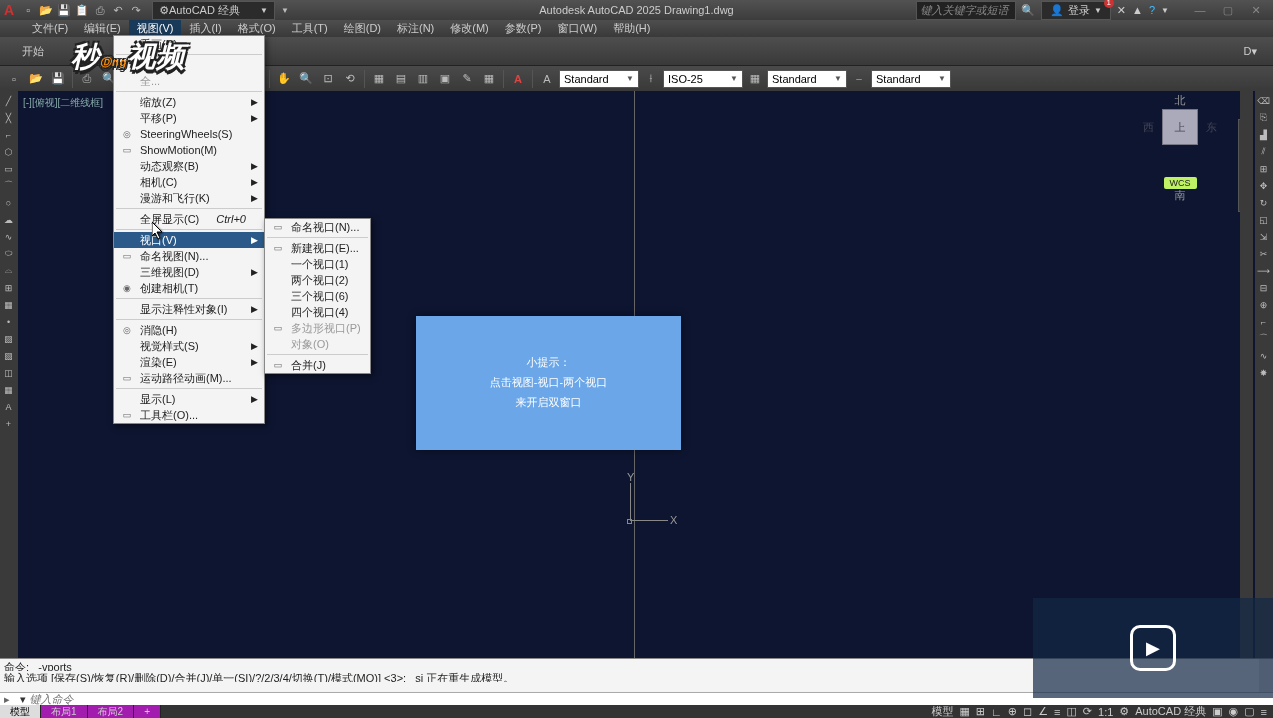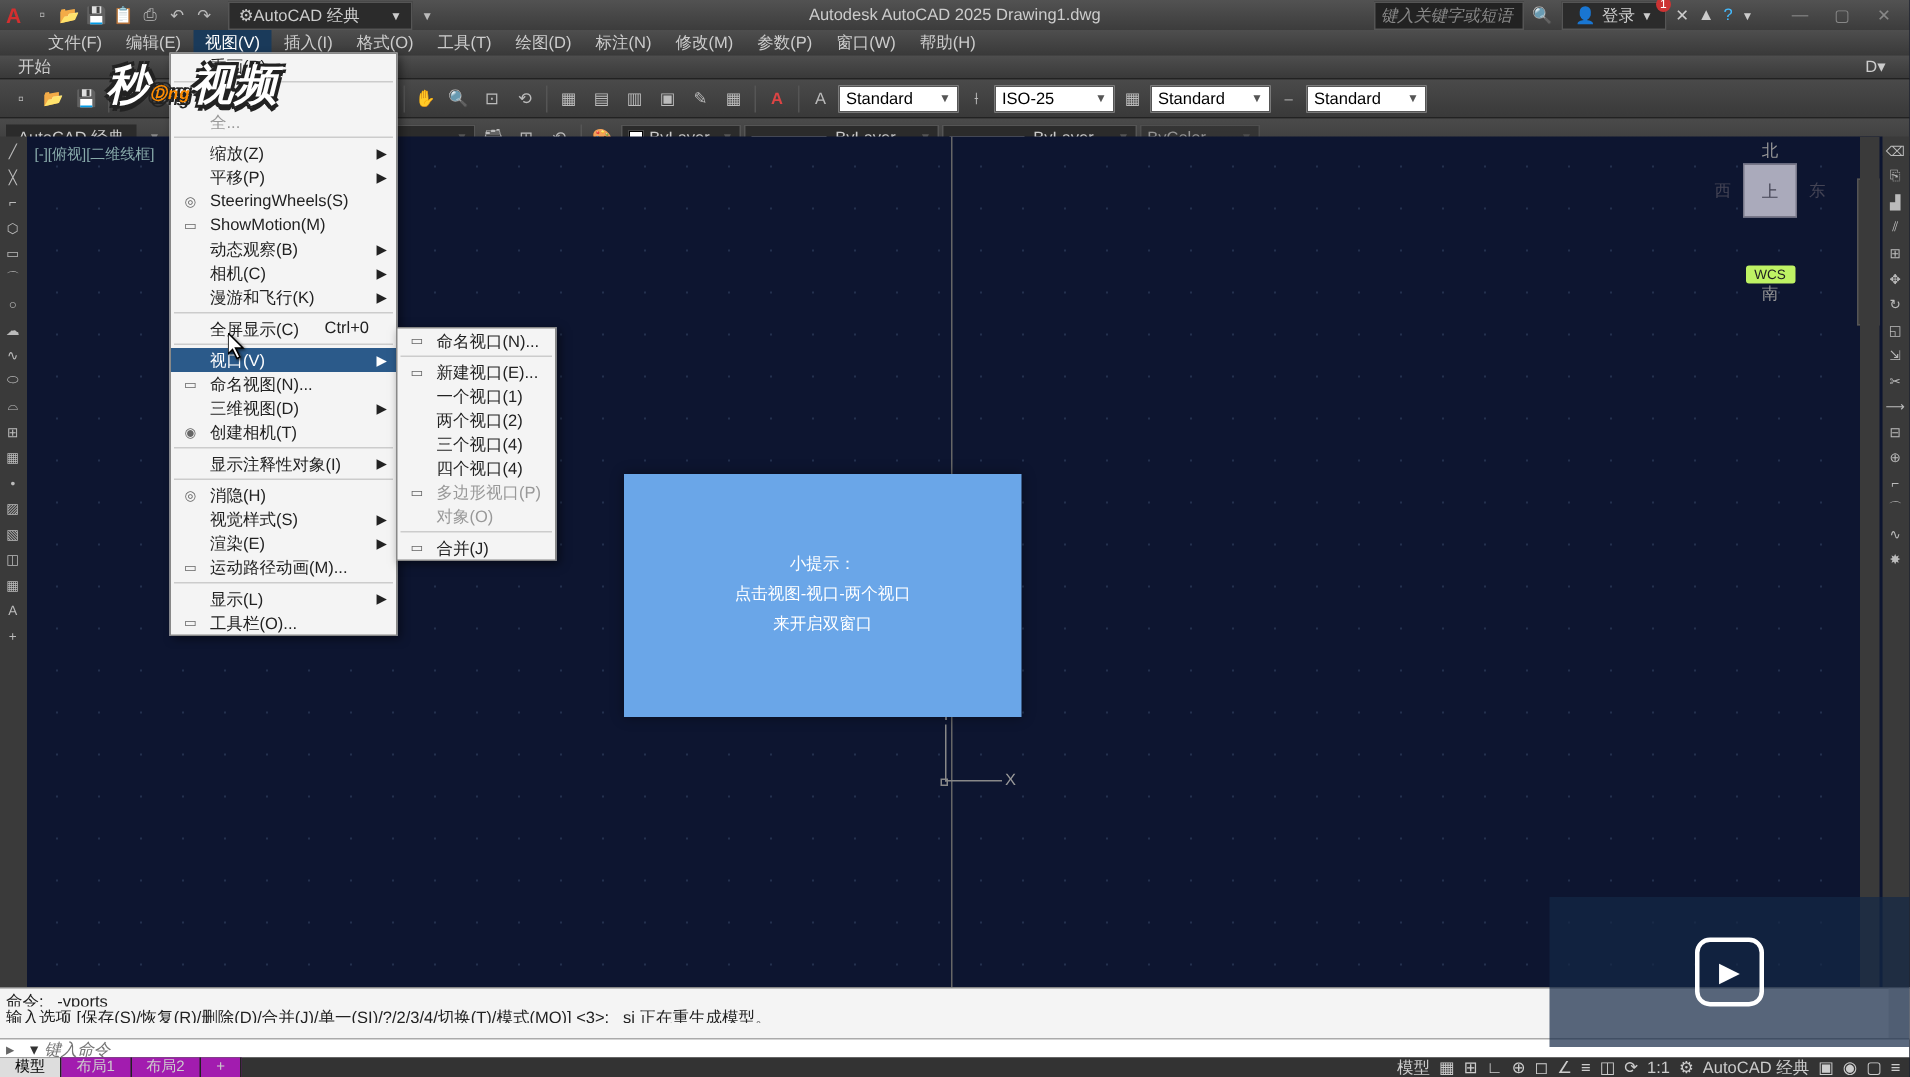--- a/index.html
+++ b/index.html
@@ -16,21 +16,21 @@
 .search-box { background: #222; border: 1px solid #555; padding: 1px 4px; width: 100px; color: #888; font-style: italic; }
 .login-btn { background: #2b2b2b; border: 1px solid #555; padding: 1px 8px; display: flex; align-items: center; gap: 4px; position: relative; }
 .login-btn::after { content: "1"; position: absolute; top: -4px; right: -4px; background: #c33; color: #fff; font-size: 8px; width: 10px; height: 10px; border-radius: 50%; text-align: center; line-height: 10px; }
 .win-ctrl { display: flex; gap: 2px; margin-left: 12px; }
 .win-ctrl div { width: 26px; height: 16px; display: flex; align-items: center; justify-content: center; color: #888; }
 
 .menu-bar { height: 17px; background: linear-gradient(#4e4e4e, #393939); display: flex; padding-left: 24px; }
 .menu-bar .menu-item { padding: 1px 8px; color: #ccc; cursor: default; }
 .menu-bar .menu-item.active { background: #1a3a5a; color: #fff; }
 
-.ribbon-tab { height: 16px; background: linear-gradient(#4e4e4e, #393939); border-bottom: 1px solid #222; display: flex; align-items: center; padding-left: 2px; }
+.ribbon-tab { height: 29px; background: linear-gradient(#4e4e4e, #393939); border-bottom: 1px solid #222; display: flex; align-items: center; padding-left: 12px; }
 .ribbon-tab span { color: #ccc; padding: 0 10px; }
 .ribbon-close { margin-left: auto; margin-right: 6px; color: #aaa; }
 
 .toolbar-row { height: 26px; background: linear-gradient(#4a4a4a, #393939); border-bottom: 1px solid #222; display: flex; align-items: center; padding: 0 4px; gap: 2px; position: relative; }
 .toolbar-row .tb-btn { width: 20px; height: 20px; display: flex; align-items: center; justify-content: center; color: #bbb; border: 1px solid transparent; }
 .toolbar-row .sep { width: 1px; height: 18px; background: #555; margin: 0 2px; }
 .dd { background: #fff; color: #000; border: 1px solid #555; padding: 1px 4px; display: flex; align-items: center; height: 18px; min-width: 80px; }
 .dd .arrow { margin-left: auto; font-size: 8px; color: #555; }
 .dd-dark { background: #2b2b2b; color: #ccc; }
 .layer-dd { min-width: 180px; }
@@ -55,27 +55,27 @@
 .vc-w{position:absolute;left:-20px;top:50%;transform:translateY(-50%);}
 .wcs-badge { background: #bef264; color: #222; font-size: 9px; padding: 1px 6px; border-radius: 2px; display: inline-block; margin-top: 28px; }
 
 .nav-bar { position: absolute; right: 2px; top: 28px; width: 15px; background: #3a3a3a; border: 1px solid #555; display: flex; flex-direction: column; align-items: center; gap: 6px; padding: 6px 0; }
 .nav-bar div { color: #aaa; font-size: 10px; }
 
 .left-dock { position: absolute; top: 91px; left: 0; width: 18px; bottom: 60px; background: #3a3a3a; display: flex; flex-direction: column; gap: 2px; padding: 2px 1px; }
 .right-dock { position: absolute; top: 91px; right: 0; width: 18px; bottom: 60px; background: #3a3a3a; display: flex; flex-direction: column; gap: 2px; padding: 2px 1px; }
 .dock-btn { width: 15px; height: 15px; display: flex; align-items: center; justify-content: center; color: #bbb; font-size: 9px; }
 
-.tooltip-box { position: absolute; left: 398px; top: 225px; width: 265px; height: 162px; background: #6aa6e8; color: #fff; display: flex; flex-direction: column; align-items: center; justify-content: center; font-size: 18px; line-height: 1.8; box-shadow: 0 0 8px rgba(0,0,0,.4); }
+.tooltip-box { position: absolute; left: 398px; top: 225px; width: 265px; height: 134px; background: #6aa6e8; color: #fff; display: flex; flex-direction: column; align-items: center; justify-content: center; font-size: 18px; line-height: 1.8; box-shadow: 0 0 8px rgba(0,0,0,.4); }
 
 .dropdown-menu { position: absolute; background: #f4f4f4; border: 1px solid #888; box-shadow: 2px 2px 6px rgba(0,0,0,.5); color: #222; z-index: 100; }
 .dropdown-menu .item { display: flex; align-items: center; height: 16px; padding: 0 18px 0 26px; position: relative; white-space: nowrap; }
 .dropdown-menu .item.active { background: #2b5a8a; color: #fff; }
 .dropdown-menu .item .sub-arrow { position: absolute; right: 6px; font-size: 9px; }
-.dropdown-menu .item .shortcut { position: absolute; right: 18px; }
+.dropdown-menu .item .shortcut { position: absolute; right: 18px; font-style: italic; }
 .dropdown-menu .item .item-icon { position: absolute; left: 6px; width: 14px; height: 14px; display: flex; align-items: center; justify-content: center; font-size: 9px; color: #666; }
 .dropdown-menu .sep { height: 1px; background: #ccc; margin: 2px 2px; }
 .menu1 { left: 113px; top: 35px; width: 152px; }
 .menu2 { left: 264px; top: 218px; width: 107px; }
 .item.disabled { color: #999; }
 
 .watermark-logo { position: absolute; left: 35px; top: 38px; z-index: 200; pointer-events: none; }
 .wm-txt { font-size: 28px; font-weight: 900; color: #fff; text-shadow: -2px -2px 0 #222, 2px -2px 0 #222, -2px 2px 0 #222, 2px 2px 0 #222, 0 4px 0 #222; letter-spacing: 1px; font-style: italic; margin-left: 36px; }
 .wm-txt .orange { color: #ff8c00; }
 
@@ -441,21 +441,21 @@
       <span class="item-icon">▭</span>
       <span>新建视口(E)...</span>
     </div>
     <div class="item">
       <span>一个视口(1)</span>
     </div>
     <div class="item">
       <span>两个视口(2)</span>
     </div>
     <div class="item">
-      <span>三个视口(4)</span>
+      <span>三个视口(6)</span>
     </div>
     <div class="item">
       <span>四个视口(4)</span>
     </div>
     <div class="item disabled">
       <span class="item-icon">▭</span>
       <span>多边形视口(P)</span>
     </div>
     <div class="item disabled">
       <span>对象(O)</span>

